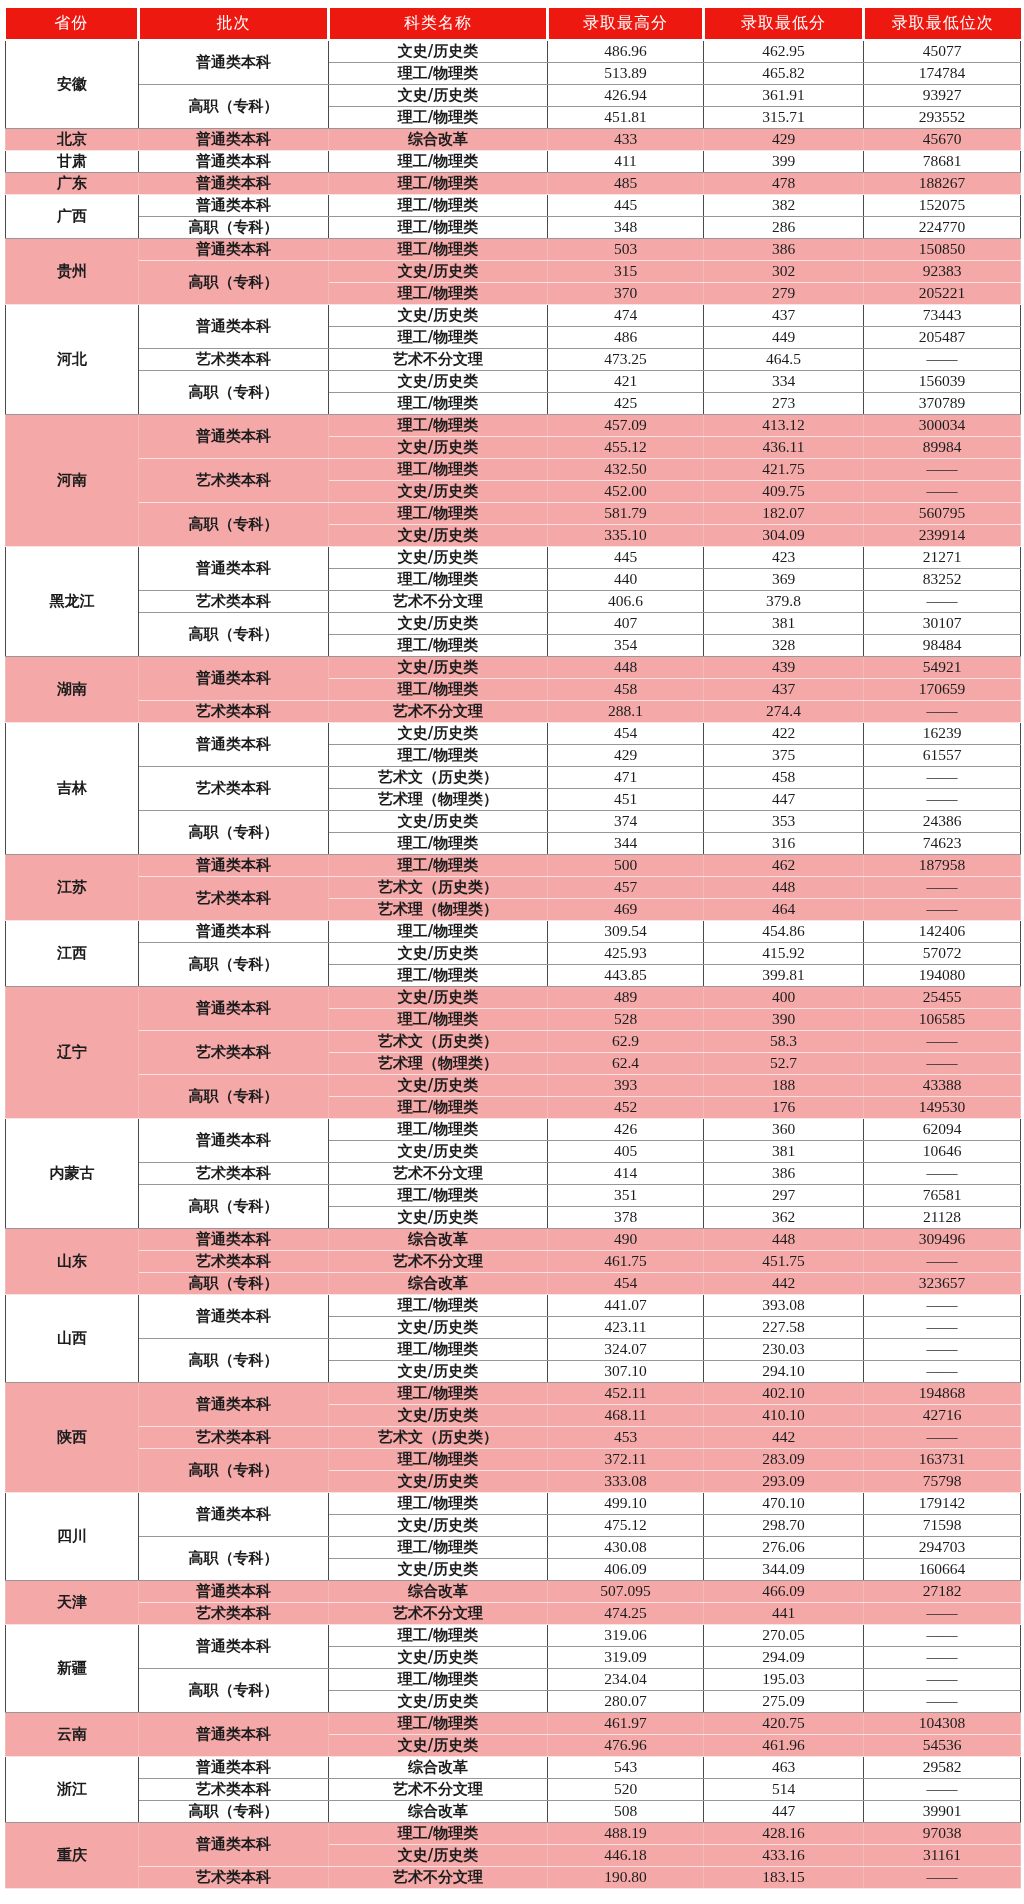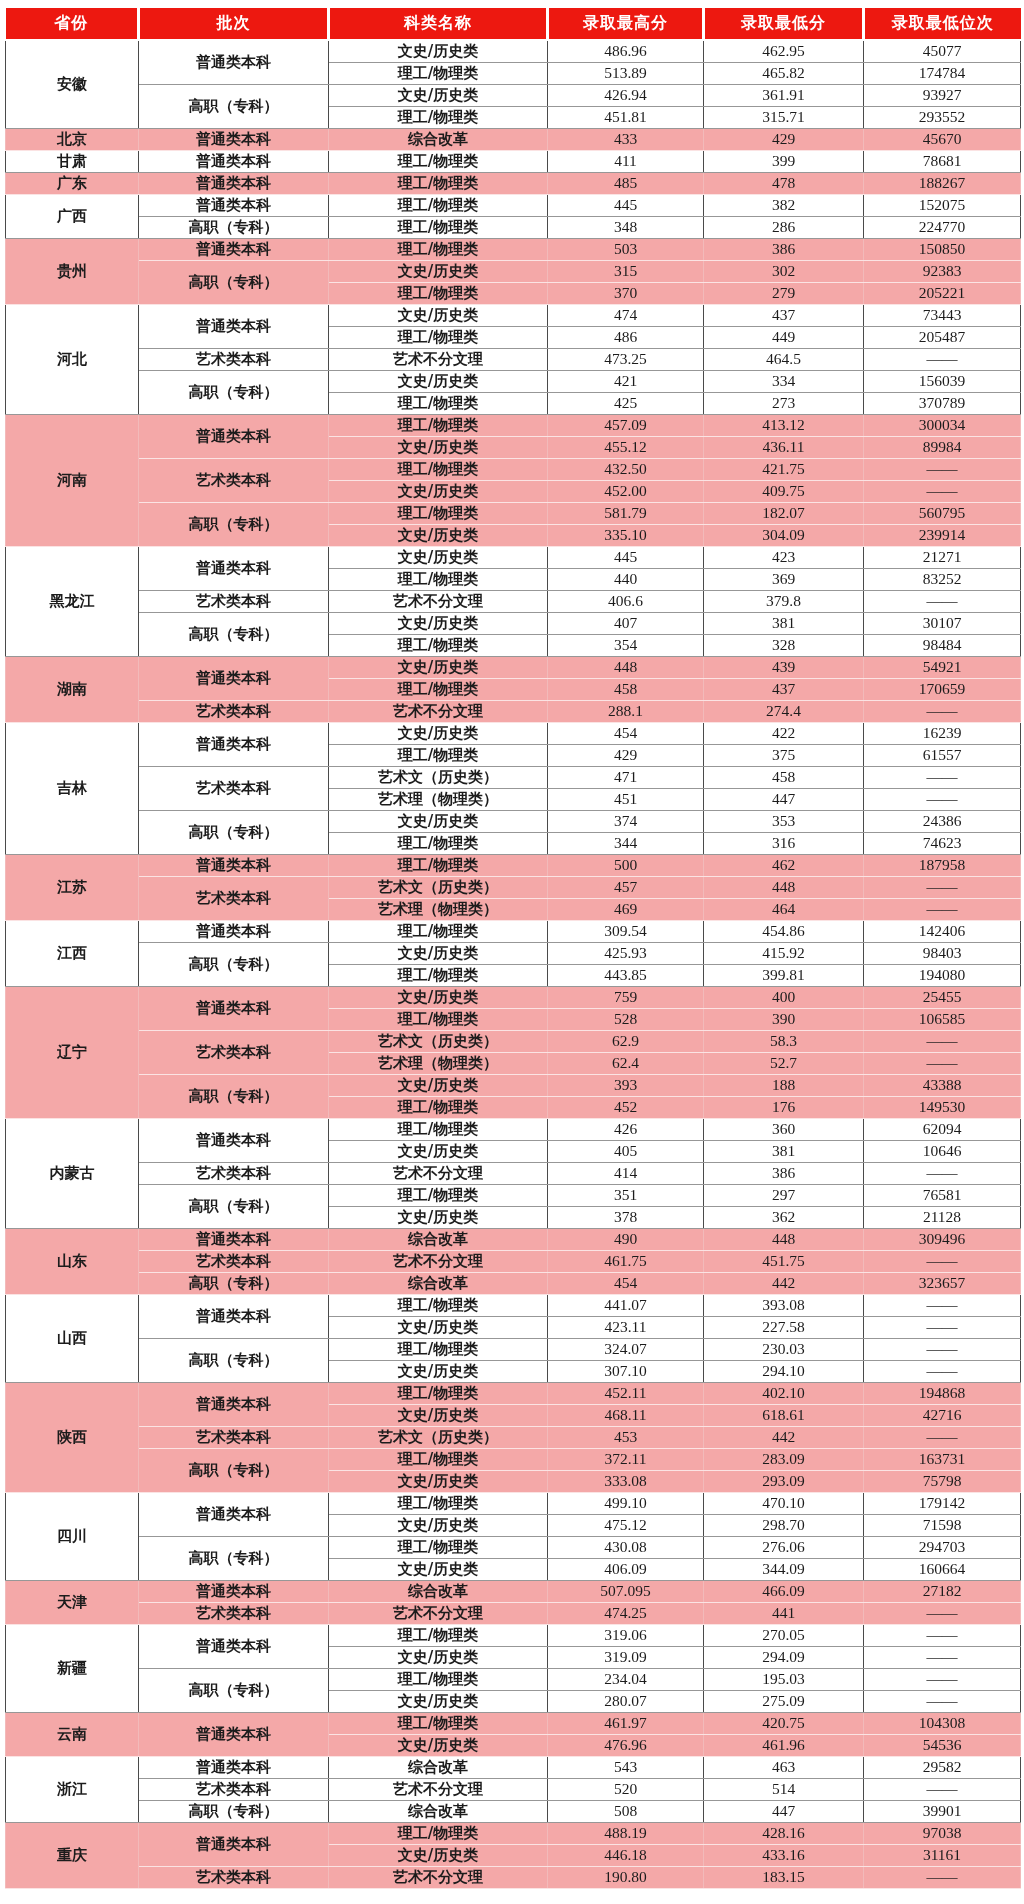--- a/index.html
+++ b/index.html
@@ -2,21 +2,21 @@
 <html style="--header-bg: #ED1810; --row-pink: #F4A8A8;"><head>
 <meta charset="utf-8">
 <style>
   html,body{margin:0;padding:0;background:#ffffff;}
   body{font-family:"DejaVu Sans","Liberation Sans",sans-serif;}
   table{border-collapse:collapse;table-layout:fixed;width:1015px;margin:8px 4px 6px 5px;}
   th{
     background:var(--header-bg,#ED1810);
     color:#ffffff;
     font-size:16px;
-    font-weight:bold;
+    font-weight:normal;
     height:31px;
     border-right:3px solid #ffffff;
     border-bottom:2px solid #ffffff;
     letter-spacing:1px;
     padding:0;
   }
   th:last-child{border-right:none;}
   td{
     height:21px;
     padding:0;
@@ -350,33 +350,33 @@
         <td class="c-cat">理工/物理类</td>
         <td class="c-num">309.54</td>
         <td class="c-num">454.86</td>
         <td class="c-num">142406</td>
       </tr>
       <tr class="g-white">
         <td rowspan="2" class="c-batch">高职（专科）</td>
         <td class="c-cat">文史/历史类</td>
         <td class="c-num">425.93</td>
         <td class="c-num">415.92</td>
-        <td class="c-num">98403</td>
+        <td class="c-num">57072</td>
       </tr>
       <tr class="g-white">
         <td class="c-cat">理工/物理类</td>
         <td class="c-num">443.85</td>
         <td class="c-num">399.81</td>
         <td class="c-num">194080</td>
       </tr>
       <tr class="g-pink">
         <td rowspan="6" class="c-prov">辽宁</td>
         <td rowspan="2" class="c-batch">普通类本科</td>
         <td class="c-cat">文史/历史类</td>
-        <td class="c-num">759</td>
+        <td class="c-num">489</td>
         <td class="c-num">400</td>
         <td class="c-num">25455</td>
       </tr>
       <tr class="g-pink">
         <td class="c-cat">理工/物理类</td>
         <td class="c-num">528</td>
         <td class="c-num">390</td>
         <td class="c-num">106585</td>
       </tr>
       <tr class="g-pink">
@@ -492,21 +492,21 @@
         <td rowspan="5" class="c-prov">陕西</td>
         <td rowspan="2" class="c-batch">普通类本科</td>
         <td class="c-cat">理工/物理类</td>
         <td class="c-num">452.11</td>
         <td class="c-num">402.10</td>
         <td class="c-num">194868</td>
       </tr>
       <tr class="g-pink">
         <td class="c-cat">文史/历史类</td>
         <td class="c-num">468.11</td>
-        <td class="c-num">618.61</td>
+        <td class="c-num">410.10</td>
         <td class="c-num">42716</td>
       </tr>
       <tr class="g-pink">
         <td rowspan="1" class="c-batch">艺术类本科</td>
         <td class="c-cat">艺术文（历史类）</td>
         <td class="c-num">453</td>
         <td class="c-num">442</td>
         <td class="c-num">——</td>
       </tr>
       <tr class="g-pink">

